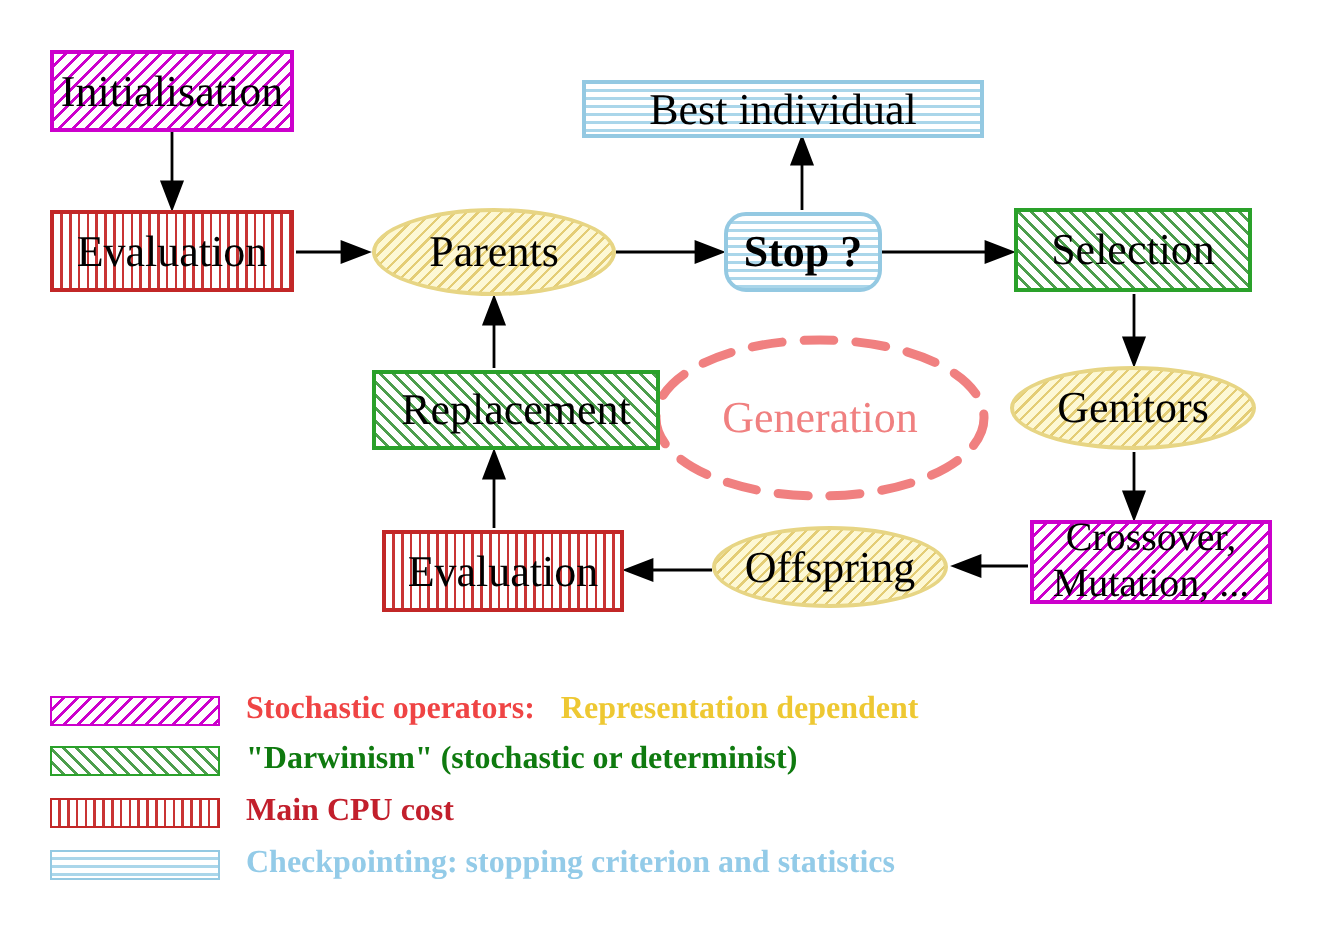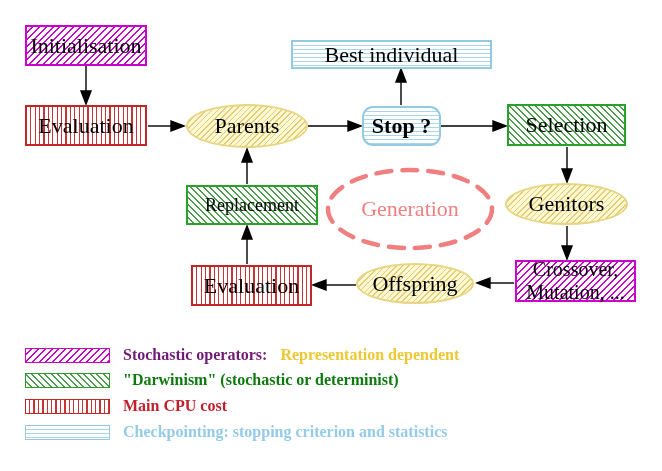--- a/index.html
+++ b/index.html
@@ -33,38 +33,38 @@
     background:#fdf8d4 repeating-linear-gradient(135deg,rgba(255,255,255,0) 0 2.9px,#e4cd75 2.9px 4.1px);
     border-radius:50%;
   }
   
   .n-init       {left:25px; top:25px;  width:122px;height:41px;}
   .n-eval1      {left:25px; top:105px; width:122px;height:41px;}
   .n-best       {left:291px;top:40px;  width:201px;height:29px;}
   .n-parents    {left:186px;top:104px; width:122px;height:44px;}
   .n-stop       {left:362px;top:106px; width:79px; height:40px;border-radius:11px;font-weight:bold;}
   .n-selection  {left:507px;top:104px; width:119px;height:42px;}
-  .n-replacement{left:186px;top:185px; width:132px;height:40px;font-size:18px;}
+  .n-replacement{left:186px;top:185px; width:144px;height:40px;font-size:22px;}
   .n-genitors   {left:505px;top:183px; width:123px;height:42px;}
   .n-eval2      {left:191px;top:265px; width:121px;height:41px;}
   .n-offspring  {left:356px;top:263px; width:118px;height:41px;}
   .n-crossover  {left:515px;top:260px; width:121px;height:42px;font-size:20px;}
   .n-crossover .stack{display:flex;flex-direction:column;line-height:1.15;}
   .n-generation {left:327px;top:169px; width:166px;height:80px;color:#f08080;font-size:22px;}
   
   .arrows{position:absolute;left:0;top:0;width:662px;height:471px;pointer-events:none;}
   
   .legend-row{position:absolute;left:25px;display:flex;align-items:center;height:16px;}
   .legend-row .swatch{width:85px;height:15px;box-sizing:border-box;flex:0 0 auto;}
   .legend-row .swatch.hatch-magenta,
   .legend-row .swatch.hatch-green,
   .legend-row .swatch.stripe-red{border-width:1.5px;}
   .legend-row .swatch.stripe-cyan{border-width:1.5px;}
   .legend-text{font-size:16px;font-weight:bold;margin-left:13px;white-space:nowrap;}
-  .lt-magenta{color:#701a75;}
+  .lt-magenta{color:#ef4444;}
   .lt-gold{color:#eec832;}
   .lt-green{color:#0f7a0f;}
   .lt-red{color:#c21f2c;}
   .lt-cyan{color:#93cbe8;font-weight:bold;}
   .lr1{top:347px;} .lr2{top:372px;} .lr3{top:398px;text-align:center;} .lr4{top:424px;}
 </style>
 </head>
 <body>
 
 <div class="canvas">

